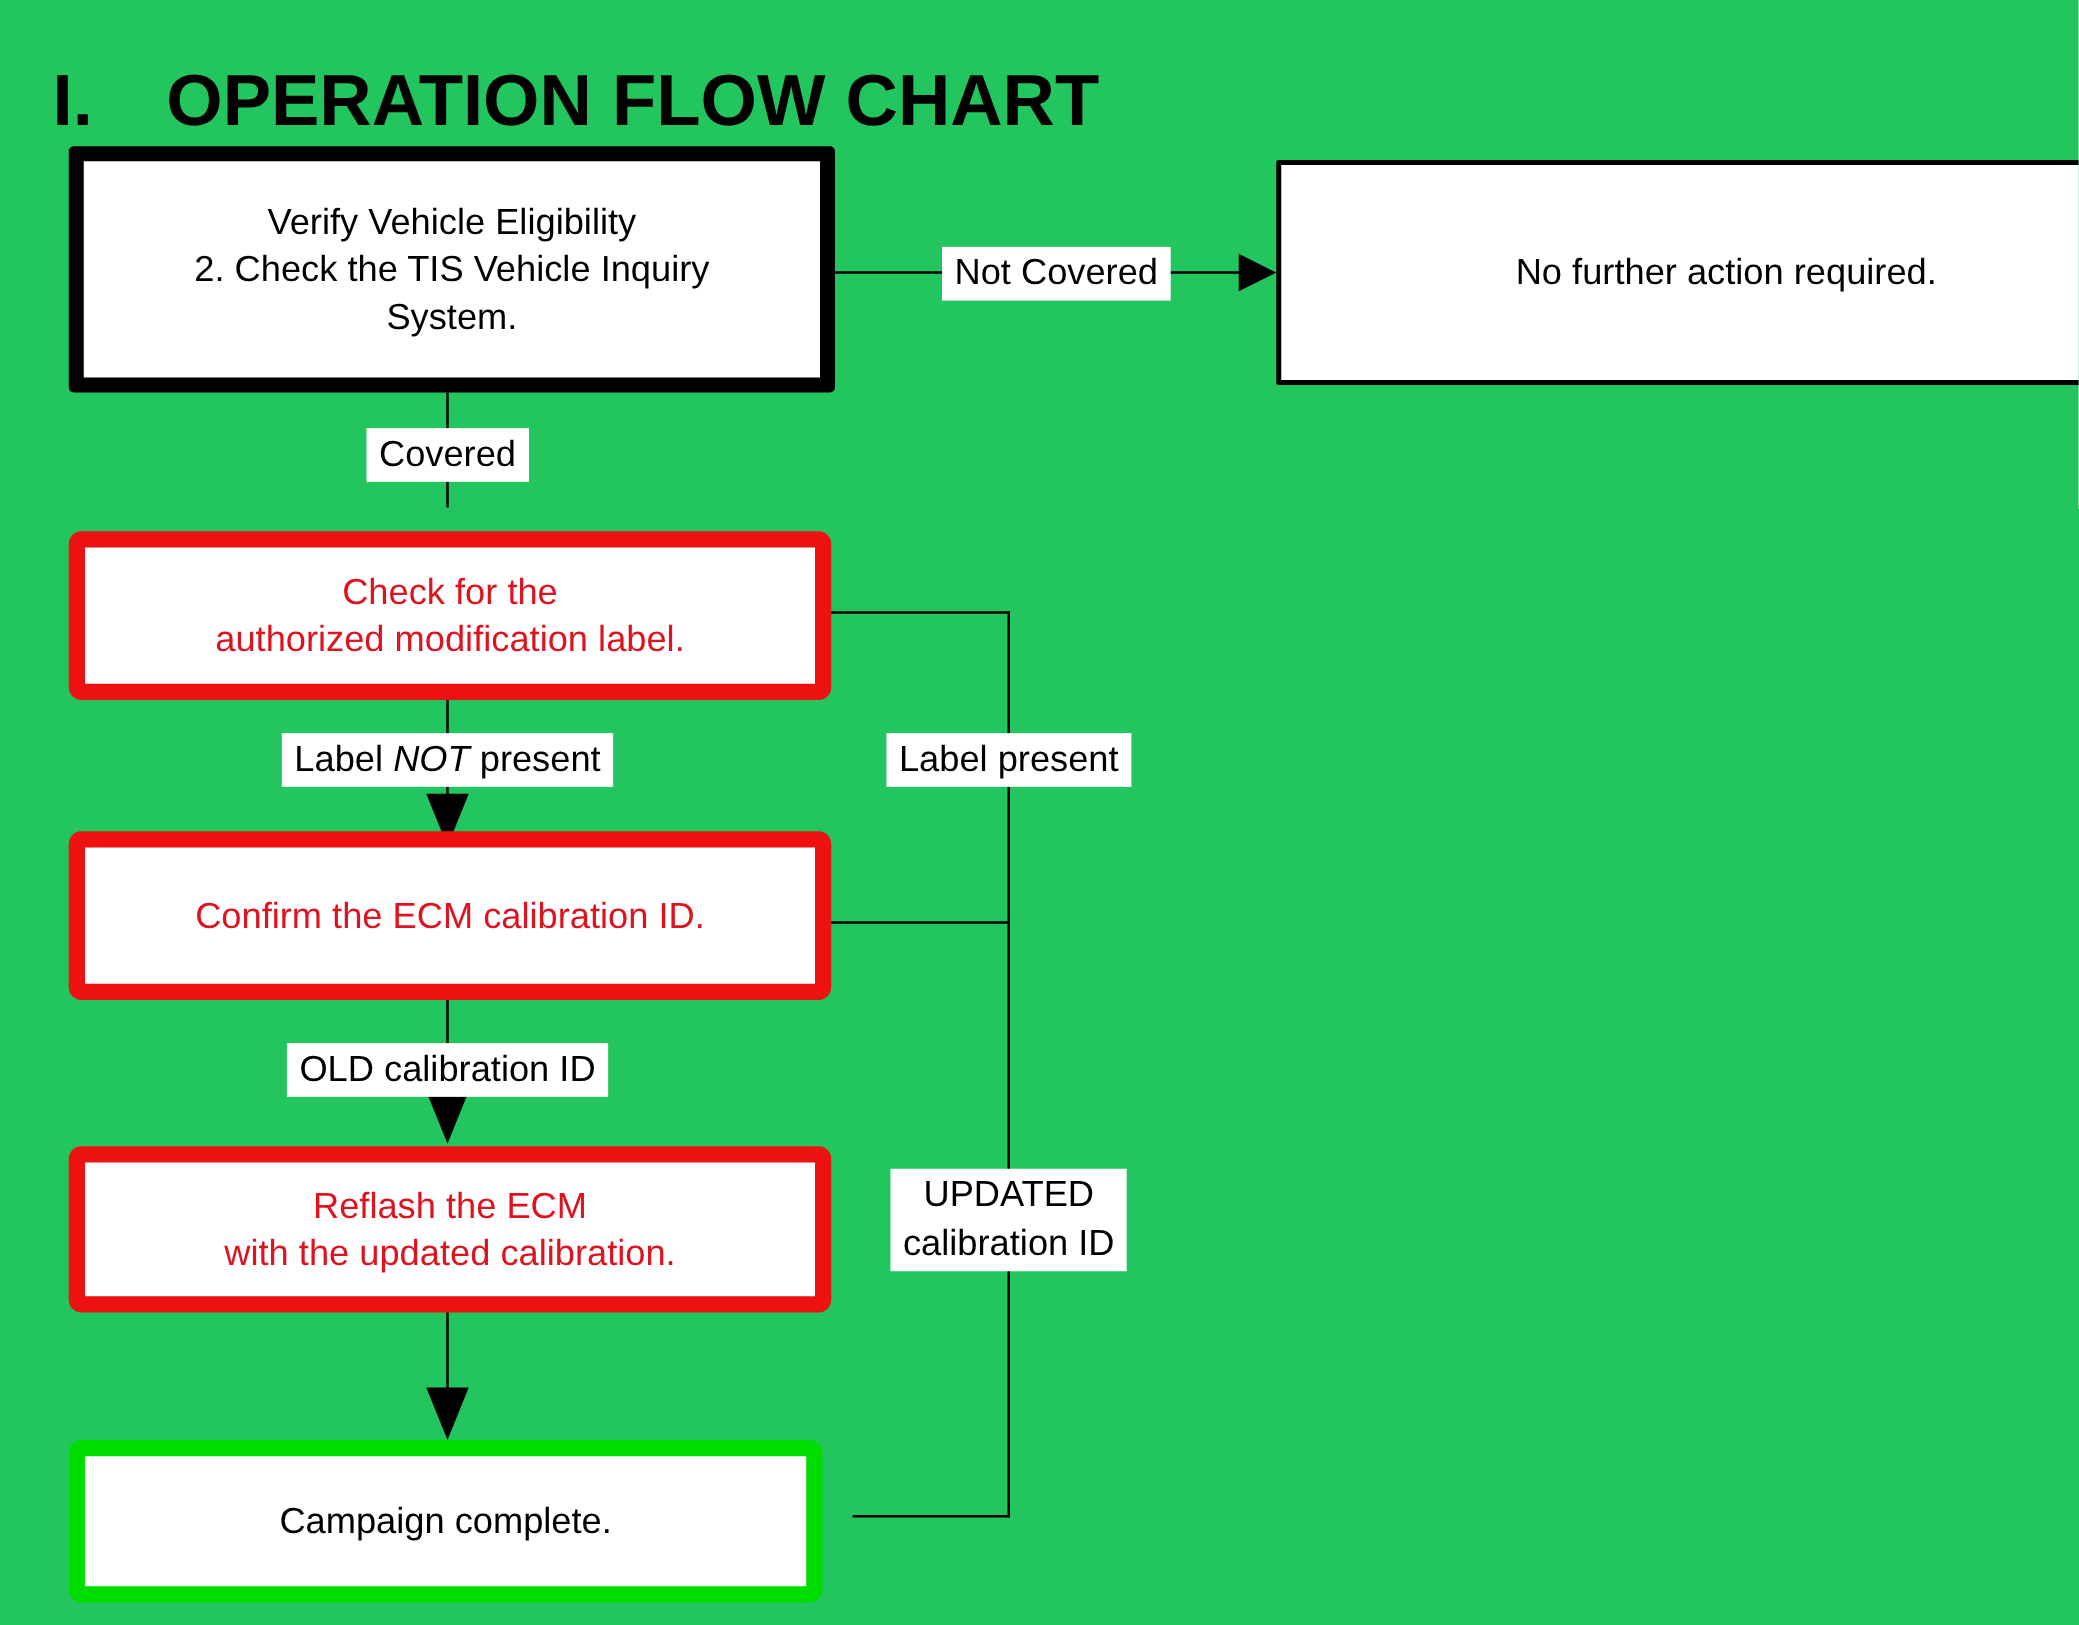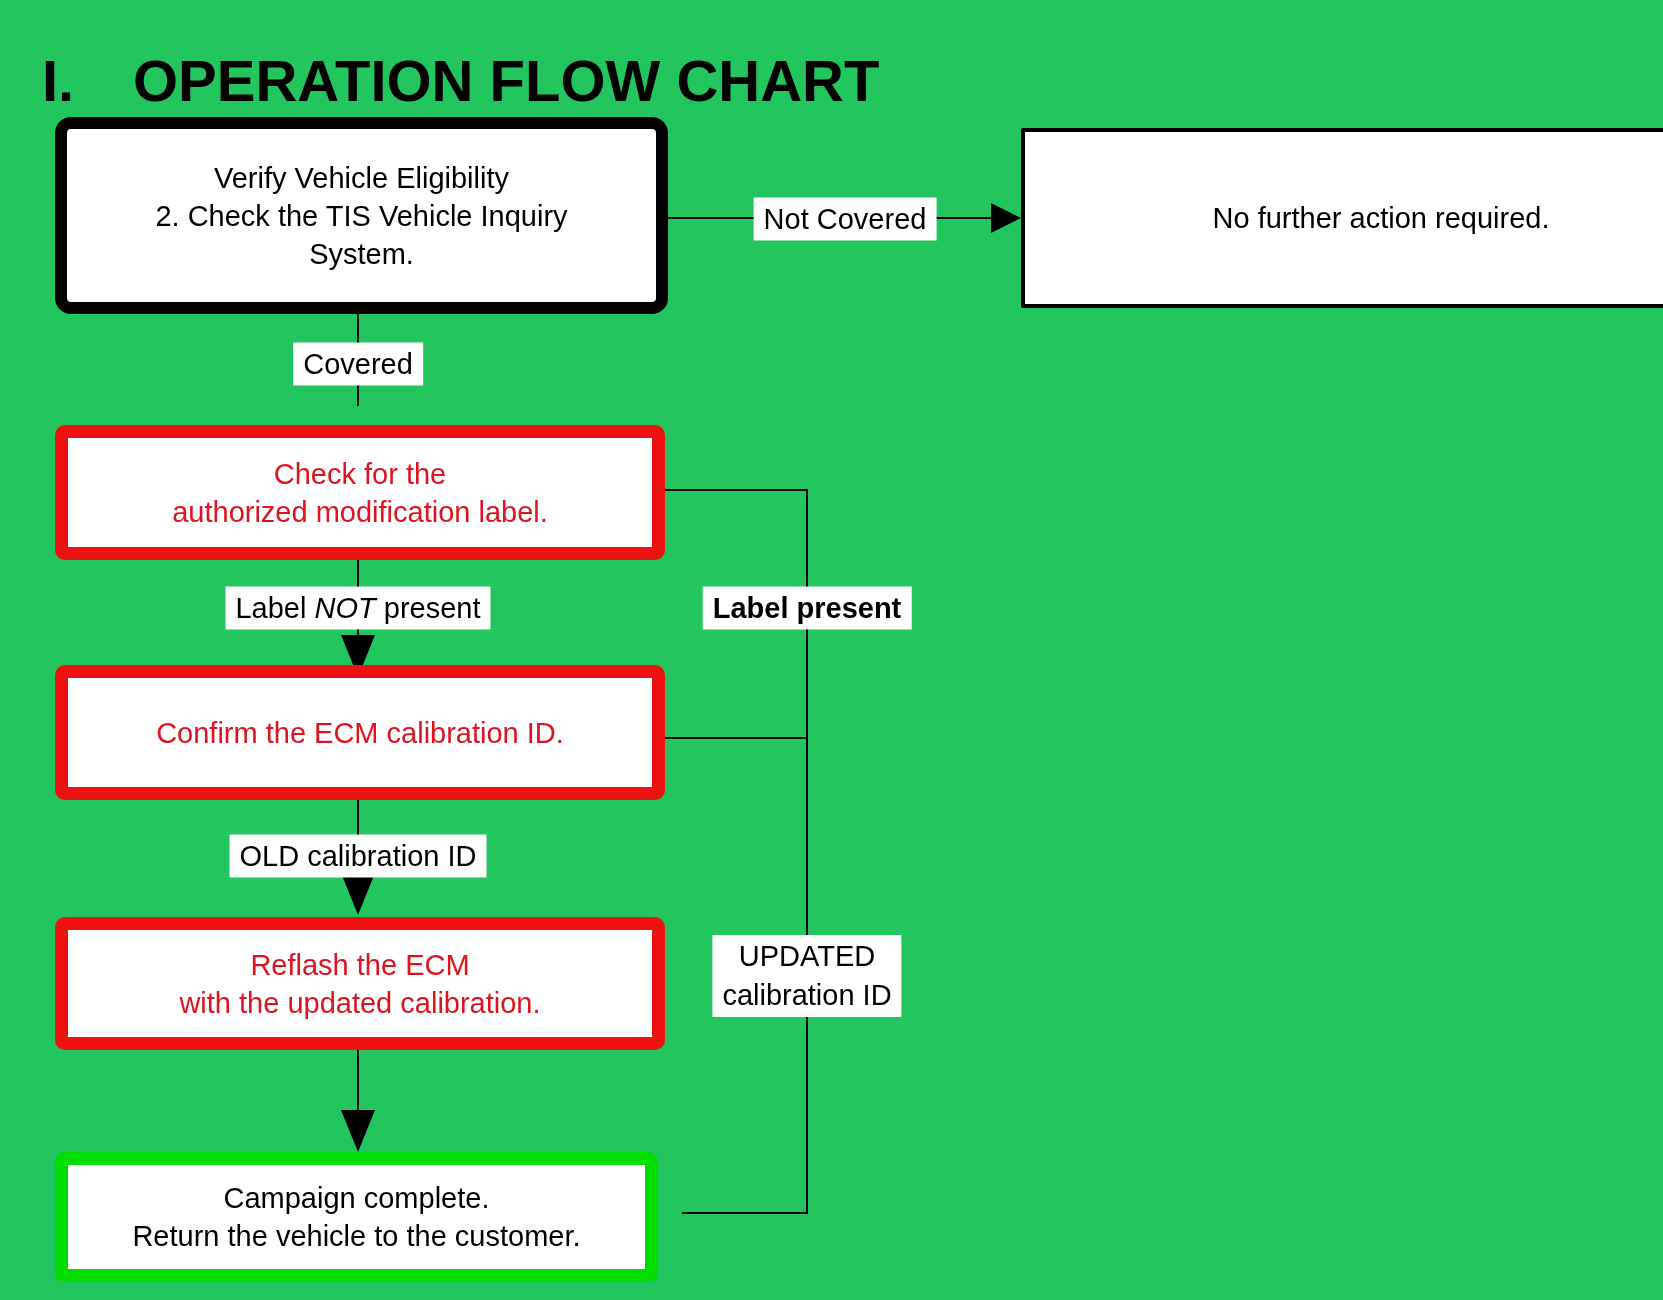--- a/index.html
+++ b/index.html
@@ -14,21 +14,21 @@
     font-family:"Liberation Sans","DejaVu Sans",sans-serif;color:#000;
     overflow:hidden;
   }
   .title{position:absolute;left:42px;top:52px;font-weight:bold;font-size:58px;line-height:1;white-space:nowrap;}
   .title .numeral{display:inline-block;width:91px;}
   .box{
     position:absolute;box-sizing:border-box;background:#ffffff;
     display:flex;flex-direction:column;justify-content:center;align-items:center;
     text-align:center;font-size:29px;line-height:38px;
   }
-  .box-black-thick{border:12px solid var(--line-black);border-radius:16px;}
+  .box-black-thick{border:12px solid var(--line-black);border-radius:4px;}
   .box-black-thin{border:4px solid var(--line-black);border-radius:2px;}
   .box-red{border:13px solid var(--red-border);border-radius:10px;color:var(--red-text);}
   .box-green{border:13px solid var(--green-border);border-radius:10px;color:#000;}
   .hline,.vline{position:absolute;background:var(--line-black);}
   .hline{height:2px;}
   .vline{width:2px;}
   .lbl{
     position:absolute;transform:translate(-50%,-50%);
     background:#ffffff;padding:2px 10px;font-size:29px;line-height:39px;
     white-space:nowrap;text-align:center;
@@ -91,26 +91,25 @@
   <div class="box box-red" style="left:55px;top:917px;width:610px;height:133px;align-items:center;">
     <div>Reflash the ECM</div>
     <div>with the updated calibration.</div>
   </div>
 
   <div class="vline" style="left:357px;top:1050px;height:62px;"></div>
   <div class="arrow-down" style="left:341px;top:1110px;"></div>
 
   <div class="box box-green" style="left:55px;top:1152px;width:603px;height:130px;">
     <div>Campaign complete.</div>
-    <div>Return the vehicle to the customer.</div>
   </div>
 
   <div class="hline" style="left:665px;top:489px;width:143px;"></div>
   <div class="hline" style="left:665px;top:737px;width:143px;"></div>
   <div class="vline" style="left:806px;top:489px;height:725px;"></div>
   <div class="hline" style="left:682px;top:1212px;width:126px;"></div>
-  <div class="lbl" style="left:807px;top:608px;font-weight:bold;">Label present</div>
+  <div class="lbl" style="left:807px;top:608px;">Label present</div>
   <div class="lbl" style="left:807px;top:976px;">
     <div>UPDATED</div>
     <div>calibration ID</div>
   </div>
 
 </div>
 
 </body></html>

